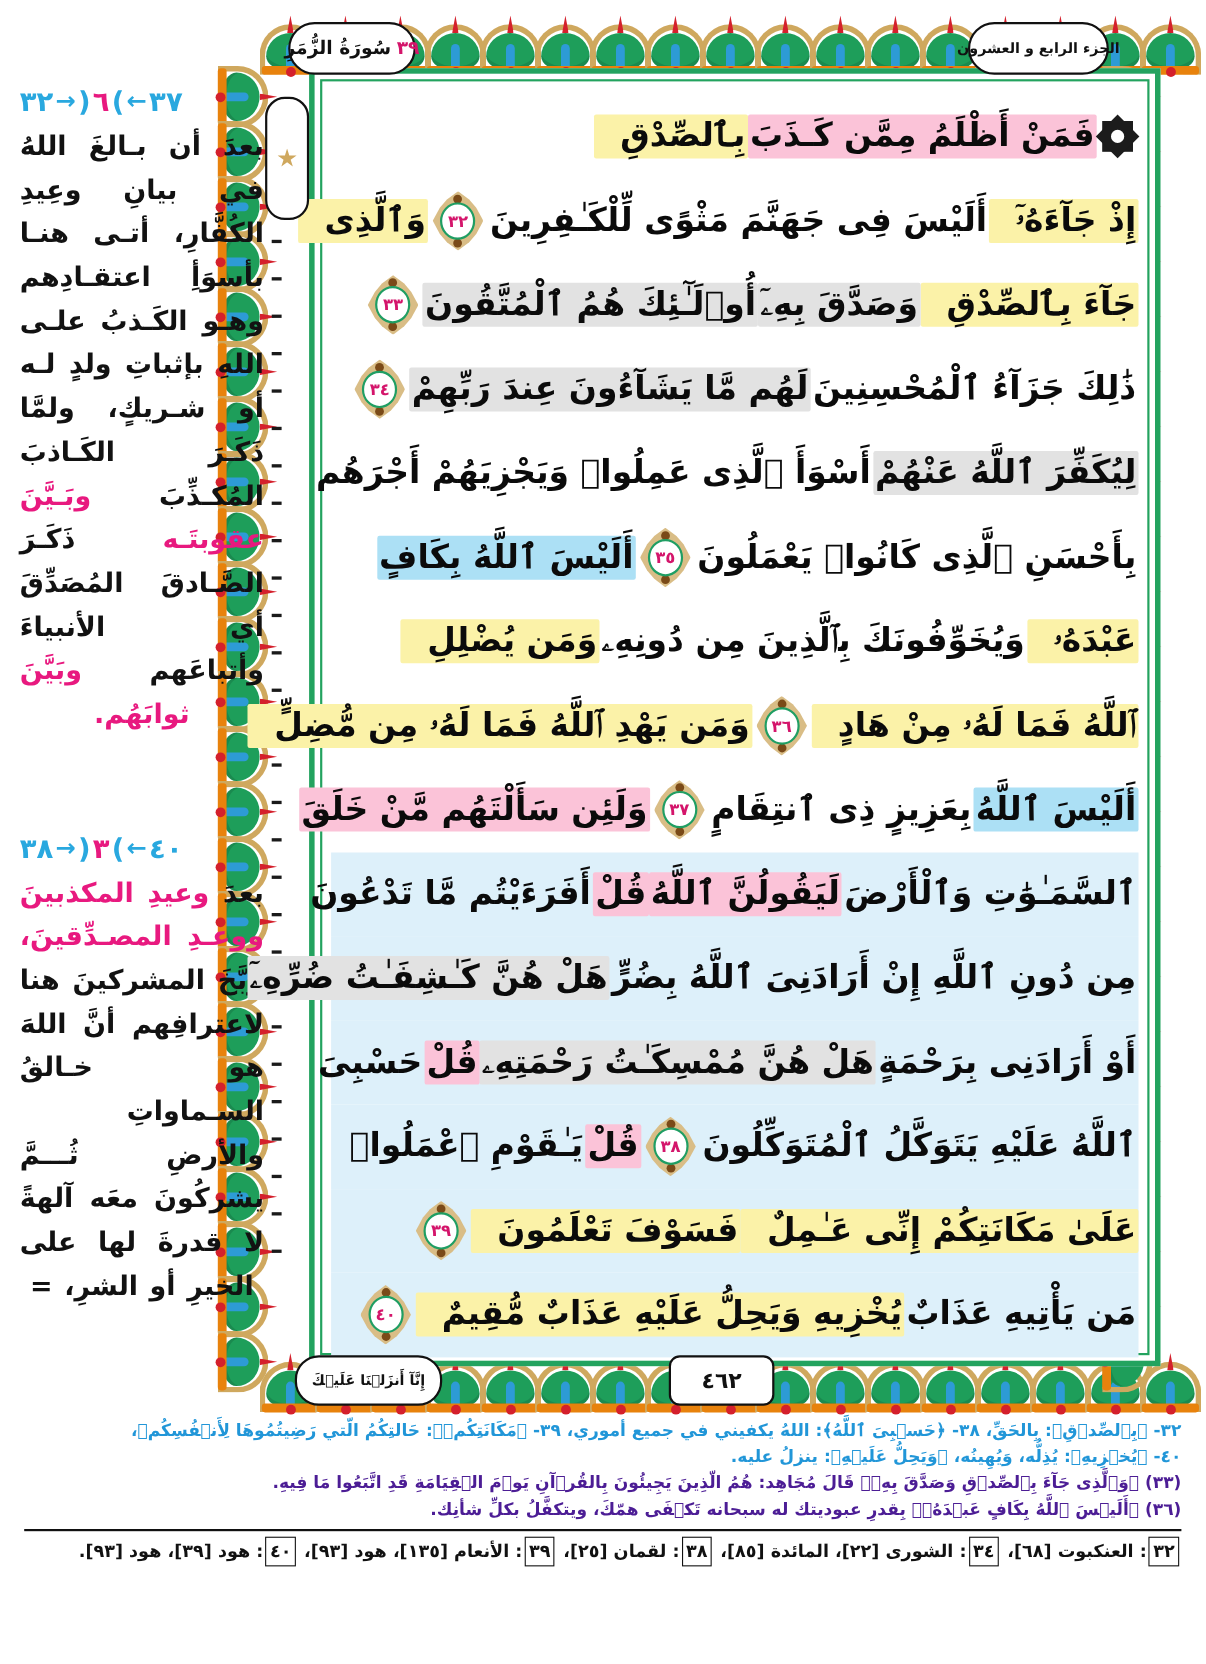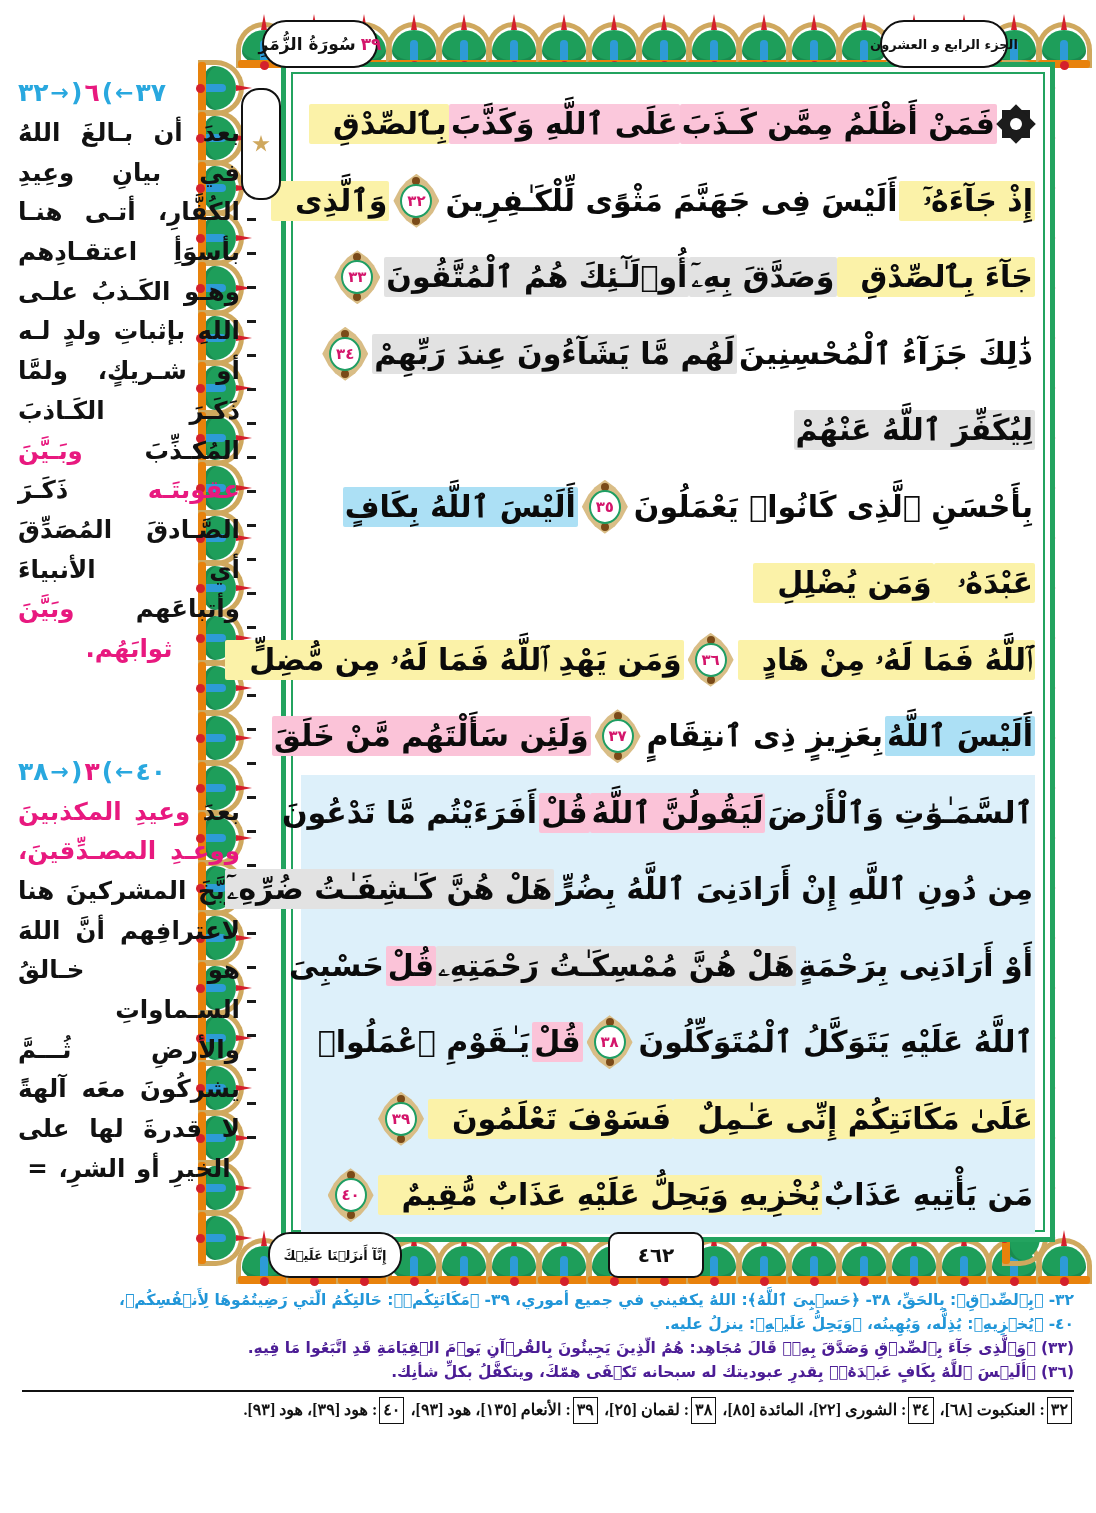--- a/index.html
+++ b/index.html
@@ -218,21 +218,21 @@
     position:absolute;left:22px;top:1288px;width:1052px;
     direction:rtl;
   }
   .fn-row{
     font-size:15.5px;font-weight:bold;line-height:1.55;
     text-align:justify;text-align-last:right;
     white-space:normal;
   }
   .fn-blue{color:#2196d8;}
   .fn-pink{color:#4c1d95;}
-  .fn-black{color:#111;font-size:16px;font-family:Liberation Serif, serif;}
+  .fn-black{color:#111;font-size:16px;}
   .fn-sep{
     height:2px;background:#111;margin:6px 0 5px 0;width:100%;
   }
   .boxnum{
     display:inline-block;border:1.6px solid #111;padding:0 3px;margin:0 2px;
     font-weight:bold;
   }
 </style>
 </head>
 <body>
@@ -985,21 +985,20 @@
       <i></i>
       <i></i>
     </div>
 
   <div class="ayat" id="ayatBox">
       <div class="aline">
         <span class="rub">
           <i></i>
         </span>
         <span class="seg atext bg-pink">فَمَنْ أَظْلَمُ مِمَّن كَـذَبَ</span>
-        <span class="seg atext bg-pink2"> عَلَى ٱللَّهِ وَكَذَّبَ</span>
         <span class="seg atext bg-yellow"> بِٱلصِّدْقِ</span>
       </div>
       <div class="aline">
         <span class="seg atext bg-yellow">إِذْ جَآءَهُۥٓ</span>
         <span class="seg atext bg-none"> أَلَيْسَ فِى جَهَنَّمَ مَثْوًى لِّلْكَـٰفِرِينَ</span>
         <span class="medal">
           <span class="outer"></span>
           <span class="dot-t"></span>
           <span class="dot-b"></span>
           <span class="ring"></span>
@@ -1025,34 +1024,36 @@
         <span class="medal">
           <span class="outer"></span>
           <span class="dot-t"></span>
           <span class="dot-b"></span>
           <span class="ring"></span>
           <span class="num">٣٤</span>
         </span>
       </div>
       <div class="aline">
         <span class="seg atext bg-grey">لِيُكَفِّرَ ٱللَّهُ عَنْهُمْ</span>
+        <span class="seg atext bg-none"> أَسْوَأَ ٱلَّذِى عَمِلُوا۟ وَيَجْزِيَهُمْ أَجْرَهُم</span>
       </div>
       <div class="aline">
         <span class="seg atext bg-none">بِأَحْسَنِ ٱلَّذِى كَانُوا۟ يَعْمَلُونَ</span>
         <span class="medal">
           <span class="outer"></span>
           <span class="dot-t"></span>
           <span class="dot-b"></span>
           <span class="ring"></span>
           <span class="num">٣٥</span>
         </span>
         <span class="seg atext bg-blue"> أَلَيْسَ ٱللَّهُ بِكَافٍ</span>
       </div>
       <div class="aline">
         <span class="seg atext bg-yellow">عَبْدَهُۥ</span>
+        <span class="seg atext bg-none"> وَيُخَوِّفُونَكَ بِٱلَّذِينَ مِن دُونِهِۦ</span>
         <span class="seg atext bg-yellow"> وَمَن يُضْلِلِ</span>
       </div>
       <div class="aline">
         <span class="seg atext bg-yellow">ٱللَّهُ فَمَا لَهُۥ مِنْ هَادٍ</span>
         <span class="medal">
           <span class="outer"></span>
           <span class="dot-t"></span>
           <span class="dot-b"></span>
           <span class="ring"></span>
           <span class="num">٣٦</span>

